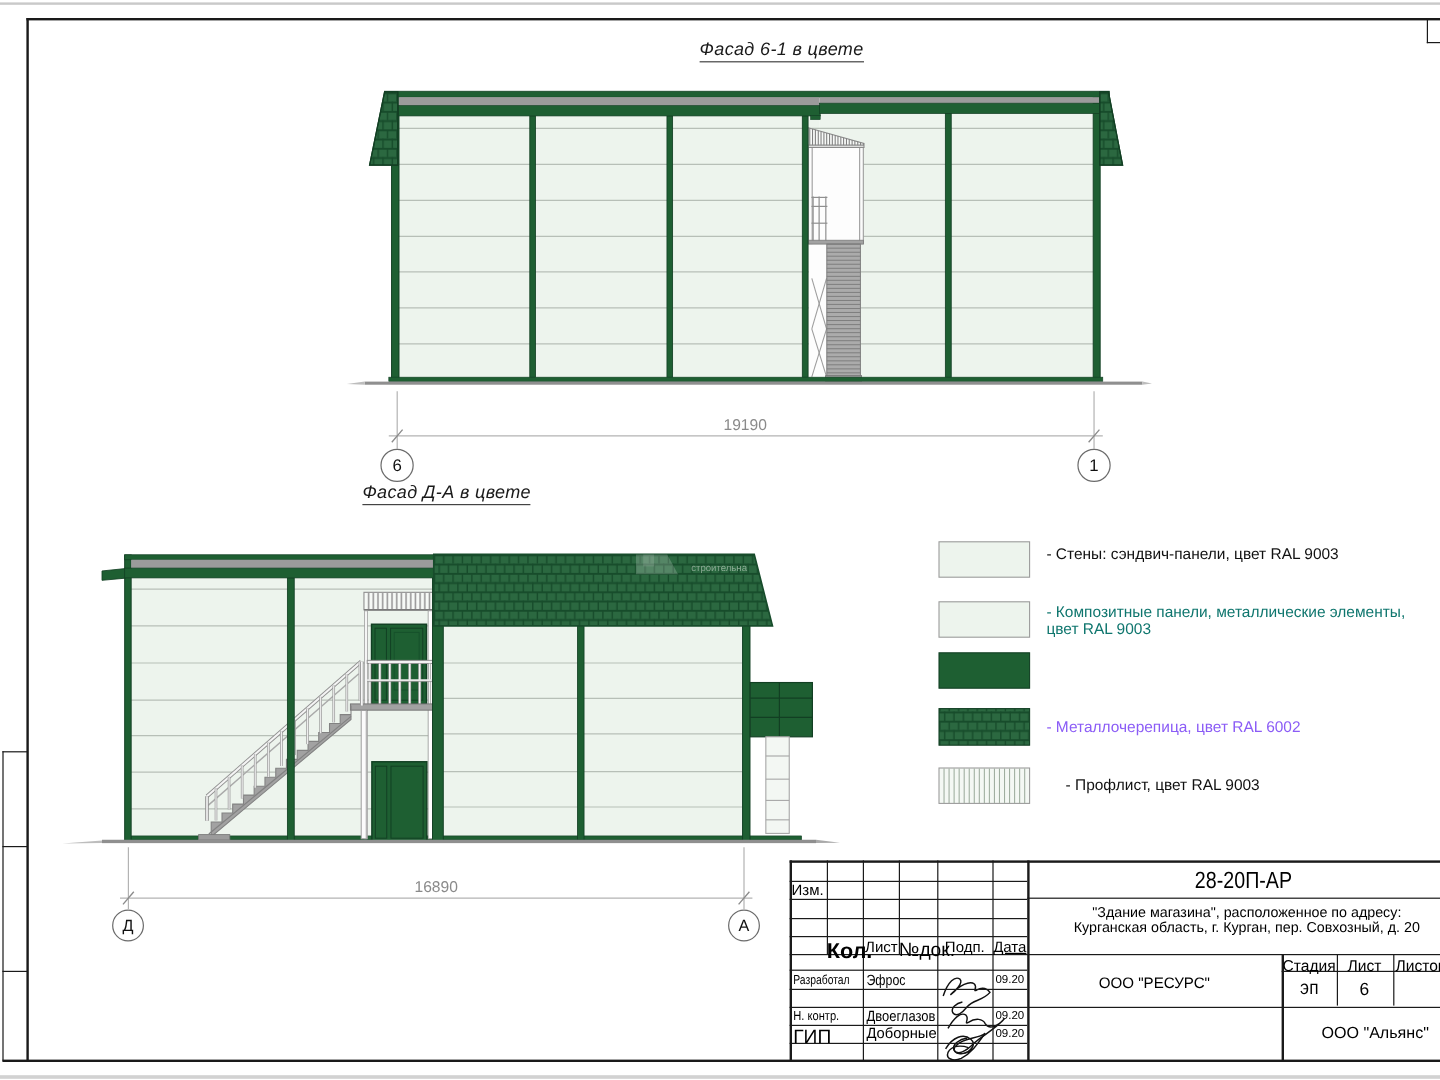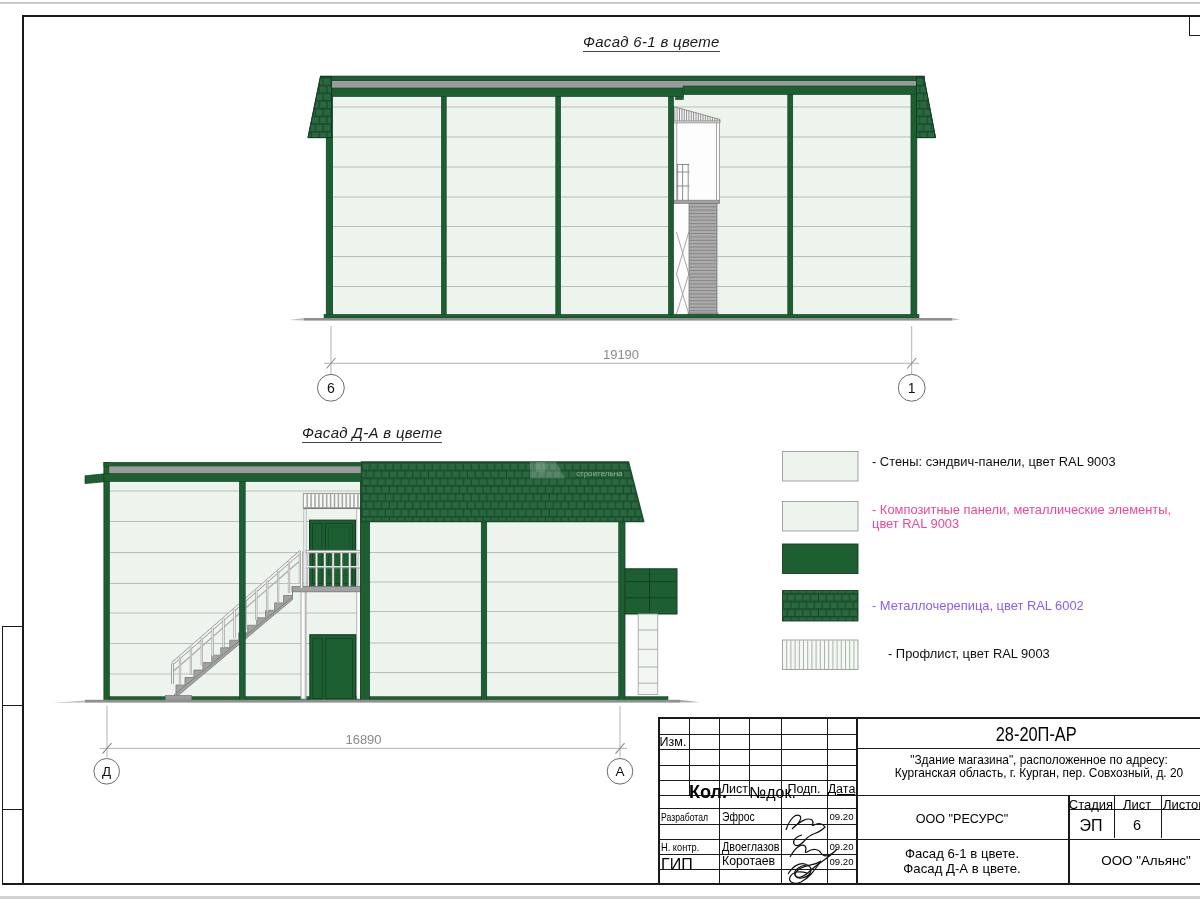--- a/index.html
+++ b/index.html
@@ -29,21 +29,21 @@
 <div class="abs" style="left:2px;top:626px;width:21px;height:1.2px;background:#1a1a1a;"></div>
 
 <div class="abs" style="left:2px;top:704.5px;width:21px;height:1.2px;background:#1a1a1a;"></div>
 
 <div class="abs" style="left:2px;top:809px;width:21px;height:1.2px;background:#1a1a1a;"></div>
 
 <div class="abs" style="left:1189px;top:15px;width:11px;height:20px;border-left:1.4px solid #1a1a1a;border-bottom:1.4px solid #1a1a1a;"></div>
 
 <div class="ttl" style="left:583px;top:33px;white-space:nowrap;border-bottom:1px solid #444;padding-bottom:1px;">Фасад 6-1 в цвете</div>
 
-<div class="ttl" style="left:302px;top:424px;white-space:nowrap;border-bottom:1px solid #444;padding-bottom:1px;">Фасад Д-А в цвете</div>
+<div class="ttl" style="left:302px;top:402px;white-space:nowrap;border-bottom:1px solid #444;padding-bottom:1px;">Фасад Д-А в цвете</div>
 <svg class="abs" style="left:0;top:0;" width="1200" height="900" viewBox="0 0 1200 900">
 <defs>
 <pattern id="tile" width="15.6" height="15.4" patternUnits="userSpaceOnUse">
   <rect width="15.6" height="15.4" fill="#2b6840"></rect>
   <rect x="0" y="0" width="15.6" height="1.6" fill="#174c2b"></rect>
   <rect x="0" y="7.7" width="15.6" height="1.6" fill="#174c2b"></rect>
   <line x1="3.2" y1="0" x2="3.2" y2="7.7" stroke="#174c2b" stroke-width="1.2"></line>
   <line x1="11" y1="0" x2="11" y2="7.7" stroke="#174c2b" stroke-width="1.2"></line>
   <line x1="7.2" y1="7.7" x2="7.2" y2="15.4" stroke="#174c2b" stroke-width="1.2"></line>
   <line x1="15" y1="7.7" x2="15" y2="15.4" stroke="#174c2b" stroke-width="1.2"></line>
@@ -446,21 +446,21 @@
 
 <path d="M 786 830 c 4 -12 10 -17 14 -14 c 3 3 -4 10 -8 13 c 8 -8 16 -12 20 -9 c 3 3 -2 7 2 5 c 5 -3 9 -1 11 2 c -6 7 -14 6 -19 12 c -4 5 -9 9 -12 5 c -2 -4 3 -8 8 -9" fill="none" stroke="#111111" stroke-width="1.2"></path>
 
 <path d="M 790 857 c 5 -9 11 -14 15 -11 c 3 3 -2 8 2 6 c 6 -4 12 -3 14 1 c 3 5 10 3 16 -4 c -9 10 -19 14 -26 21 c -6 6 -13 10 -16 5 c -2 -5 5 -9 11 -10" fill="none" stroke="#111111" stroke-width="1.2"></path>
 
 <path d="M 788 874 c 6 -10 15 -13 21 -8 c 5 4 0 11 -7 12 c -6 1 -9 -3 -5 -7 c 7 -7 18 -5 24 -10 c -7 10 -12 17 -20 21 c -7 3 -13 0 -11 -5 c 3 -6 11 -6 17 -4" fill="none" stroke="#111111" stroke-width="1.2"></path>
 </svg>
 
 <div class="cell" style="left:872px;top:455px;font-size:12.9px;line-height:14.2px;color:#111;">- Стены: сэндвич-панели, цвет RAL 9003</div>
 
-<div class="cell" style="left:872px;top:503px;font-size:12.9px;line-height:14.2px;color:#ec4899;">- Композитные панели, металлические элементы,<br>цвет RAL 9003</div>
+<div class="cell" style="left:872px;top:503px;font-size:12.9px;line-height:14.2px;color:#0f766e;">- Композитные панели, металлические элементы,<br>цвет RAL 9003</div>
 
 
 <div class="cell" style="left:872px;top:598.5px;font-size:12.9px;line-height:14.2px;color:#8b5cf6;">- Металлочерепица, цвет RAL 6002</div>
 
 <div class="cell" style="left:872px;top:646.5px;font-size:12.9px;line-height:14.2px;color:#111;margin-left:16px;">- Профлист, цвет RAL 9003</div>
 
 <div class="abs" style="left:658px;top:717px;width:2px;height:167px;background:#1a1a1a;"></div>
 <div class="abs" style="left:658px;top:716.8px;width:542px;height:2px;background:#1a1a1a;"></div>
 
 <div class="abs" style="left:855.5px;top:717px;width:2px;height:167px;background:#1a1a1a;"></div>
@@ -509,28 +509,27 @@
 
 <div class="cell" style="left:661px;top:811px;font-size:10.8px;transform:scaleX(.8);transform-origin:left top;">Разработал</div>
 <div class="cell" style="left:722px;top:809.5px;font-size:12.3px;transform:scaleX(.84);transform-origin:left top;">Эфрос</div>
 <div class="cell" style="left:829.5px;top:811px;font-size:9.6px;">09.20</div>
 
 <div class="cell" style="left:661px;top:841px;font-size:10.8px;transform:scaleX(.86);transform-origin:left top;">Н. контр.</div>
 <div class="cell" style="left:722px;top:839.5px;font-size:12.3px;transform:scaleX(.88);transform-origin:left top;">Двоеглазов</div>
 <div class="cell" style="left:829.5px;top:841px;font-size:9.6px;">09.20</div>
 
 <div class="cell" style="left:661px;top:855.5px;font-size:16px;">ГИП</div>
-<div class="cell" style="left:722px;top:854px;font-size:12.3px;">Коротаев</div>
+<div class="cell" style="left:722px;top:854px;font-size:12.3px;">Доборные</div>
 <div class="cell" style="left:829.5px;top:855.5px;font-size:9.6px;">09.20</div>
 
 <div class="cell" style="left:856px;top:811.5px;width:212px;text-align:center;font-size:12.6px;">ООО "РЕСУРС"</div>
 
 <div class="cell" style="left:1068px;top:796.5px;width:46px;text-align:center;font-size:13px;">Стадия</div>
 <div class="cell" style="left:1114px;top:796.5px;width:46px;text-align:center;font-size:13px;">Лист</div>
 <div class="cell" style="left:1161px;top:796.5px;width:46px;text-align:center;font-size:13px;">Листов</div>
 
-<div class="cell" style="left:1068px;top:817px;width:46px;text-align:center;font-size:16px;">ЭП</div>
+<div class="cell" style="left:1068px;top:817px;width:46px;text-align:center;font-size:13px;font-family:Liberation Mono, monospace;">ЭП</div>
 <div class="cell" style="left:1114px;top:817px;width:46px;text-align:center;font-size:14.5px;">6</div>
 
-<div class="cell" style="left:856px;top:847px;width:212px;text-align:center;font-size:13.2px;line-height:14.6px;">Фасад 6-1 в цвете.<br>Фасад Д-А в цвете.</div>
 
 <div class="cell" style="left:1068px;top:853px;width:156px;text-align:center;font-size:13.4px;">ООО "Альянс"</div>
 </div>
 
 </body></html>

